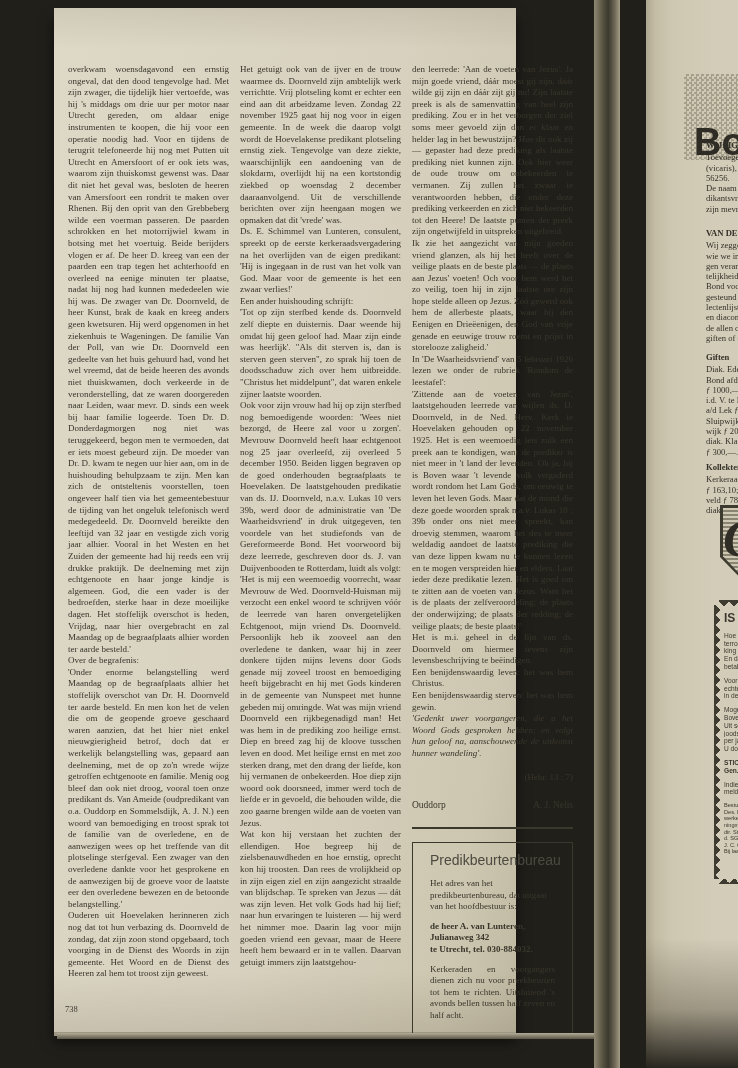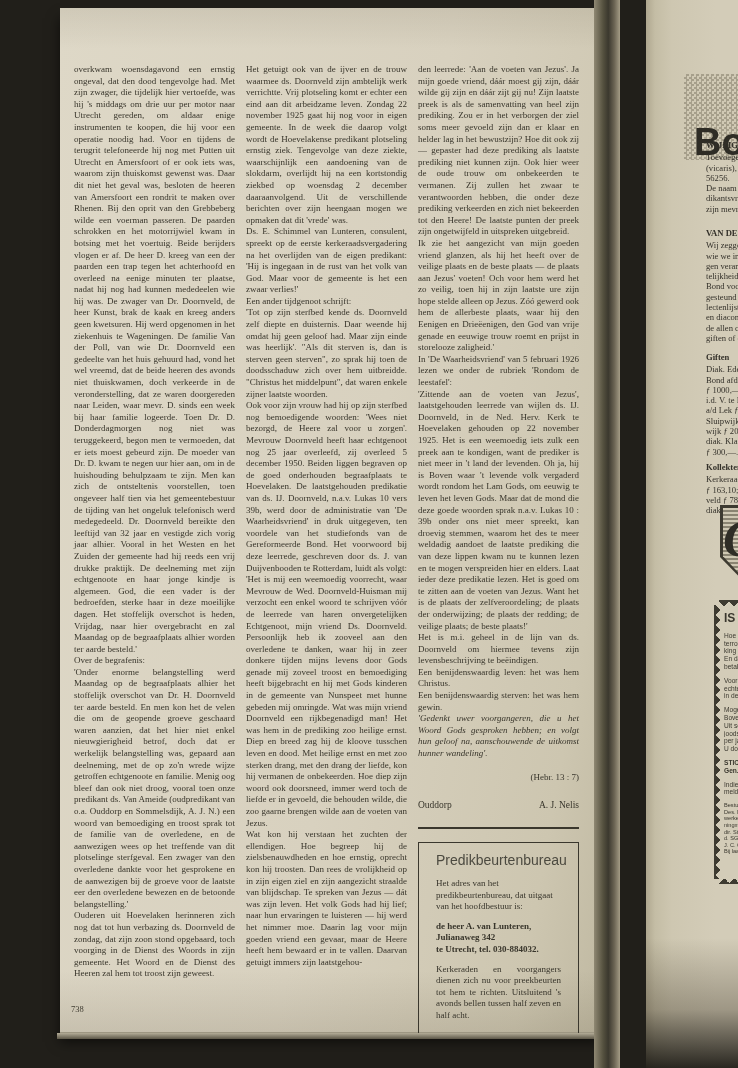--- a/index.html
+++ b/index.html
@@ -1,21 +1,21 @@
 <!DOCTYPE html>
 <html><head>
 <meta charset="utf-8">
 <style>
   html,body{margin:0;padding:0;width:738px;height:1068px;overflow:hidden;background:#211f1a;}
   .scene{position:absolute;inset:0;overflow:hidden;}
 
   
-  .page-main{position:absolute;left:54px;top:8px;width:540px;height:1024px;
+  .page-main{position:absolute;left:54px;top:8px;width:462px;height:1024px;
     background:linear-gradient(100deg,#ded8c7 0%,#d8d1bf 55%,#cdc6b0 88%,#c0b9a2 100%);
-    box-shadow:0 4px 0 #9d9682,0 10px 12px rgba(0,0,0,.6);margin-left:6px;}
+    box-shadow:0 4px 0 #9d9682,0 10px 12px rgba(0,0,0,.6);}
   .page-main::before{content:'';position:absolute;inset:0;pointer-events:none;
     background:linear-gradient(to bottom,rgba(80,70,50,.10),transparent 4%,transparent 94%,rgba(80,70,50,.14));}
   .columns{position:absolute;left:14px;top:56px;display:flex;gap:11px;}
   .col{width:161px;font:9px/11.6px "Liberation Serif",serif;color:#38352b;text-align:justify;}
   .col p{margin:0;}
   .col p.italic{font-style:italic;}
   .ref{text-align:right;margin-top:12px !important;}
   .signature{display:flex;justify-content:space-between;margin-top:16px;
     font:9.5px/12px "Liberation Serif",serif;color:#38352b;}
   .rule{height:2px;background:#3a372d;margin-top:16px;}
@@ -76,21 +76,21 @@
     <div class="columns">
       <div class="col">
           <p>overkwam woensdagavond een ernstig ongeval, dat den dood tengevolge had. Met zijn zwager, die tijdelijk hier vertoefde, was hij 's middags om drie uur per motor naar Utrecht gereden, om aldaar enige instrumenten te koopen, die hij voor een operatie noodig had. Voor en tijdens de terugrit telefoneerde hij nog met Putten uit Utrecht en Amersfoort of er ook iets was, waarom zijn thuiskomst gewenst was. Daar dit niet het geval was, besloten de heeren van Amersfoort een rondrit te maken over Rhenen. Bij den oprit van den Grebbeberg wilde een voerman passeren. De paarden schrokken en het motorrijwiel kwam in botsing met het voertuig. Beide berijders vlogen er af. De heer D. kreeg van een der paarden een trap tegen het achterhoofd en overleed na eenige minuten ter plaatse, nadat hij nog had kunnen mededeelen wie hij was. De zwager van Dr. Doornveld, de heer Kunst, brak de kaak en kreeg anders geen kwetsuren. Hij werd opgenomen in het ziekenhuis te Wageningen. De familie Van der Poll, van wie Dr. Doornveld een gedeelte van het huis gehuurd had, vond het wel vreemd, dat de beide heeren des avonds niet thuiskwamen, doch verkeerde in de veronderstelling, dat ze waren doorgereden naar Leiden, waar mevr. D. sinds een week bij haar familie logeerde. Toen Dr. D. Donderdagmorgen nog niet was teruggekeerd, begon men te vermoeden, dat er iets moest gebeurd zijn. De moeder van Dr. D. kwam te negen uur hier aan, om in de huishouding behulpzaam te zijn. Men kan zich de ontsteltenis voorstellen, toen ongeveer half tien via het gemeentebestuur de tijding van het ongeluk telefonisch werd medegedeeld. Dr. Doornveld bereikte den leeftijd van 32 jaar en vestigde zich vorig jaar alhier. Vooral in het Westen en het Zuiden der gemeente had hij reeds een vrij drukke praktijk. De deelneming met zijn echtgenoote en haar jonge kindje is algemeen. God, die een vader is der bedroefden, sterke haar in deze moeilijke dagen. Het stoffelijk overschot is heden, Vrijdag, naar hier overgebracht en zal Maandag op de begraafplaats alhier worden ter aarde besteld.'</p>
           <p>Over de begrafenis:</p>
           <p>'Onder enorme belangstelling werd Maandag op de begraafplaats alhier het stoffelijk overschot van Dr. H. Doornveld ter aarde besteld. En men kon het de velen die om de geopende groeve geschaard waren aanzien, dat het hier niet enkel nieuwgierigheid betrof, doch dat er werkelijk belangstelling was, gepaard aan deelneming, met de op zo'n wrede wijze getroffen echtgenoote en familie. Menig oog bleef dan ook niet droog, vooral toen onze predikant ds. Van Ameide (oudpredikant van o.a. Ouddorp en Sommelsdijk, A. J. N.) een woord van bemoediging en troost sprak tot de familie van de overledene, en de aanwezigen wees op het treffende van dit plotselinge sterfgeval. Een zwager van den overledene dankte voor het gesprokene en de aanwezigen bij de groeve voor de laatste eer den overledene bewezen en de betoonde belangstelling.'</p>
           <p>Ouderen uit Hoevelaken herinneren zich nog dat tot hun verbazing ds. Doornveld de zondag, dat zijn zoon stond opgebaard, toch voorging in de Dienst des Woords in zijn gemeente. Het Woord en de Dienst des Heeren zal hem tot troost zijn geweest.</p>
         </div>
       <div class="col">
           <p>Het getuigt ook van de ijver en de trouw waarmee ds. Doornveld zijn ambtelijk werk verrichtte. Vrij plotseling komt er echter een eind aan dit arbeidzame leven. Zondag 22 november 1925 gaat hij nog voor in eigen gemeente. In de week die daarop volgt wordt de Hoevelakense predikant plotseling ernstig ziek. Tengevolge van deze ziekte, waarschijnlijk een aandoening van de slokdarm, overlijdt hij na een kortstondig ziekbed op woensdag 2 december daaraanvolgend. Uit de verschillende berichten over zijn heengaan mogen we opmaken dat dit 'vrede' was.</p>
           <p>Ds. E. Schimmel van Lunteren, consulent, spreekt op de eerste kerkeraadsvergadering na het overlijden van de eigen predikant: 'Hij is ingegaan in de rust van het volk van God. Maar voor de gemeente is het een zwaar verlies!'</p>
-          <p>Een ander tijdgenoot schrijft:</p>
+          <p>Een ander huishouding schrijft:</p>
           <p>'Tot op zijn sterfbed kende ds. Doornveld zelf diepte en duisternis. Daar weende hij omdat hij geen geloof had. Maar zijn einde was heerlijk'. "Als dit sterven is, dan is sterven geen sterven", zo sprak hij toen de doodsschaduw zich over hem uitbreidde. "Christus het middelpunt", dat waren enkele zijner laatste woorden.</p>
           <p>Ook voor zijn vrouw had hij op zijn sterfbed nog bemoedigende woorden: 'Wees niet bezorgd, de Heere zal voor u zorgen'. Mevrouw Doornveld heeft haar echtgenoot nog 25 jaar overleefd, zij overleed 5 december 1950. Beiden liggen begraven op de goed onderhouden begraafplaats te Hoevelaken. De laatstgehouden predikatie van ds. IJ. Doornveld, n.a.v. Lukas 10 vers 39b, werd door de administratie van 'De Waarheidsvriend' in druk uitgegeven, ten voordele van het studiefonds van de Gereformeerde Bond. Het voorwoord bij deze leerrede, geschreven door ds. J. van Duijvenbooden te Rotterdam, luidt als volgt:</p>
           <p>'Het is mij een weemoedig voorrecht, waar Mevrouw de Wed. Doornveld-Huisman mij verzocht een enkel woord te schrijven vóór de leerrede van haren onvergetelijken Echtgenoot, mijn vriend Ds. Doornveld. Persoonlijk heb ik zooveel aan den overledene te danken, waar hij in zeer donkere tijden mijns levens door Gods genade mij zoveel troost en bemoediging heeft bijgebracht en hij met Gods kinderen in de gemeente van Nunspeet met hunne gebeden mij omringde. Wat was mijn vriend Doornveld een rijkbegenadigd man! Het was hem in de prediking zoo heilige ernst. Diep en breed zag hij de kloove tusschen leven en dood. Met heilige ernst en met zoo sterken drang, met den drang der liefde, kon hij vermanen de onbekeerden. Hoe diep zijn woord ook doorsneed, immer werd toch de liefde er in gevoeld, die behouden wilde, die zoo gaarne brengen wilde aan de voeten van Jezus.</p>
           <p>Wat kon hij verstaan het zuchten der ellendigen. Hoe begreep hij de zielsbenauwdheden en hoe ernstig, oprecht kon hij troosten. Dan rees de vrolijkheid op in zijn eigen ziel en zijn aangezicht straalde van blijdschap. Te spreken van Jezus — dát was zijn leven. Het volk Gods had hij lief; naar hun ervaringen te luisteren — hij werd het nimmer moe. Daarin lag voor mijn goeden vriend een gevaar, maar de Heere heeft hem bewaard er in te vallen. Daarvan getuigt immers zijn laatstgehou-</p>
         </div>
       <div class="col">
         <div>
             <p>den leerrede: 'Aan de voeten van Jezus'. Ja mijn goede vriend, dáár moest gij zijn, dáár wilde gij zijn en dáár zijt gij nu! Zijn laatste preek is als de samenvatting van heel zijn prediking. Zou er in het verborgen der ziel soms meer gevoeld zijn dan er klaar en helder lag in het bewustzijn? Hoe dit ook zij — gepaster had deze prediking als laatste prediking niet kunnen zijn. Ook hier weer de oude trouw om onbekeerden te vermanen. Zij zullen het zwaar te verantwoorden hebben, die onder deze prediking verkeerden en zich niet bekeerden tot den Heere! De laatste punten der preek zijn ongetwijfeld in uitspreken uitgebreid.</p>
             <p>Ik zie het aangezicht van mijn goeden vriend glanzen, als hij het heeft over de veilige plaats en de beste plaats — de plaats aan Jezus' voeten! Och voor hem werd het zo veilig, toen hij in zijn laatste ure zijn hope stelde alleen op Jezus. Zóó gewerd ook hem de allerbeste plaats, waar hij den Eenigen en Drieëenigen, den God van vrije genade en eeuwige trouw roemt en prijst in storelooze zaligheid.'</p>
             <p>In 'De Waarheidsvriend' van 5 februari 1926 lezen we onder de rubriek 'Rondom de leestafel':</p>

